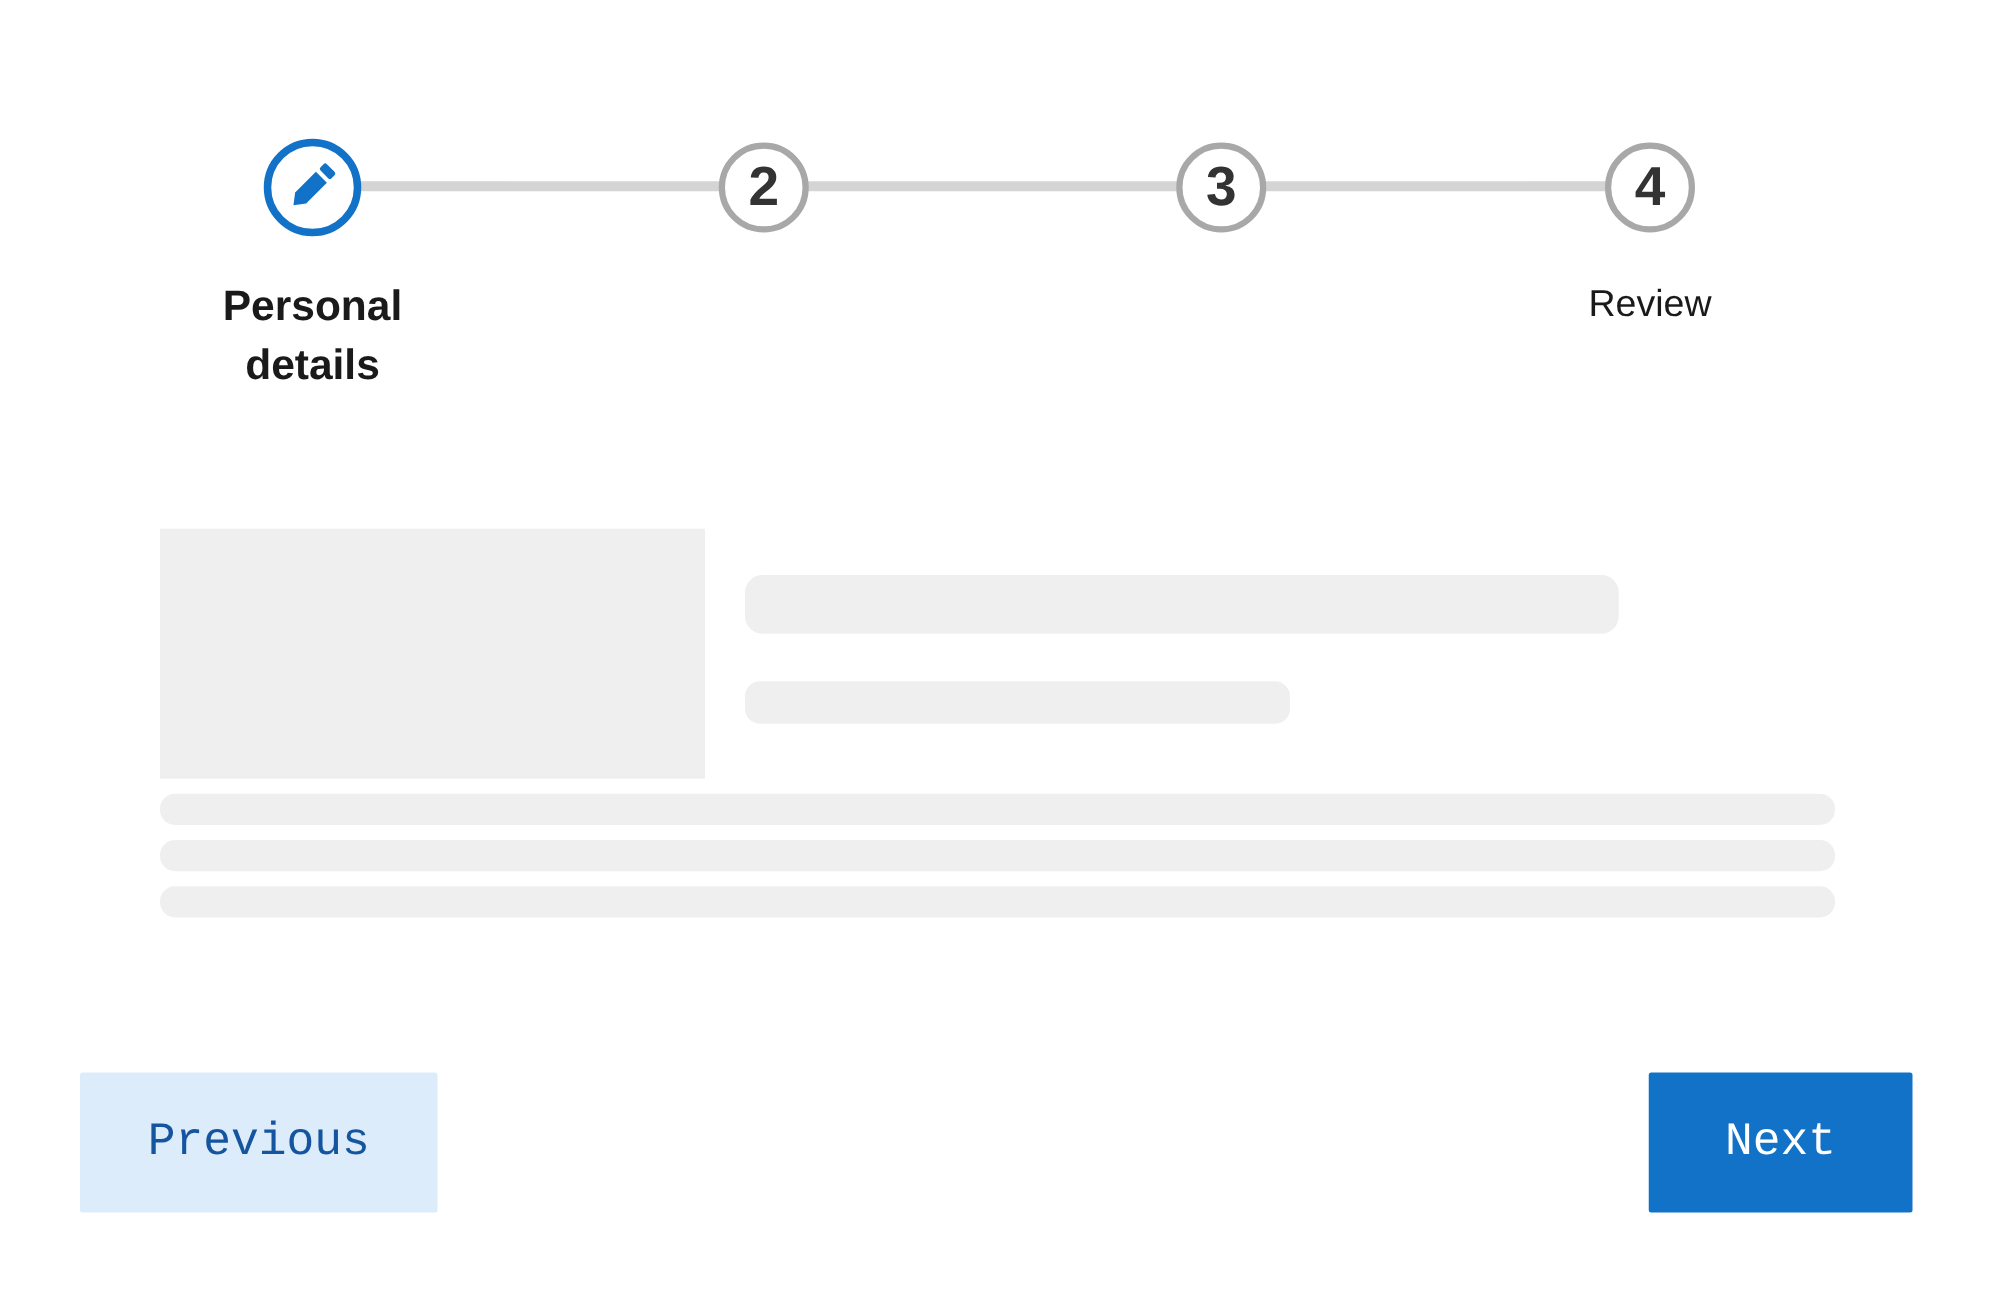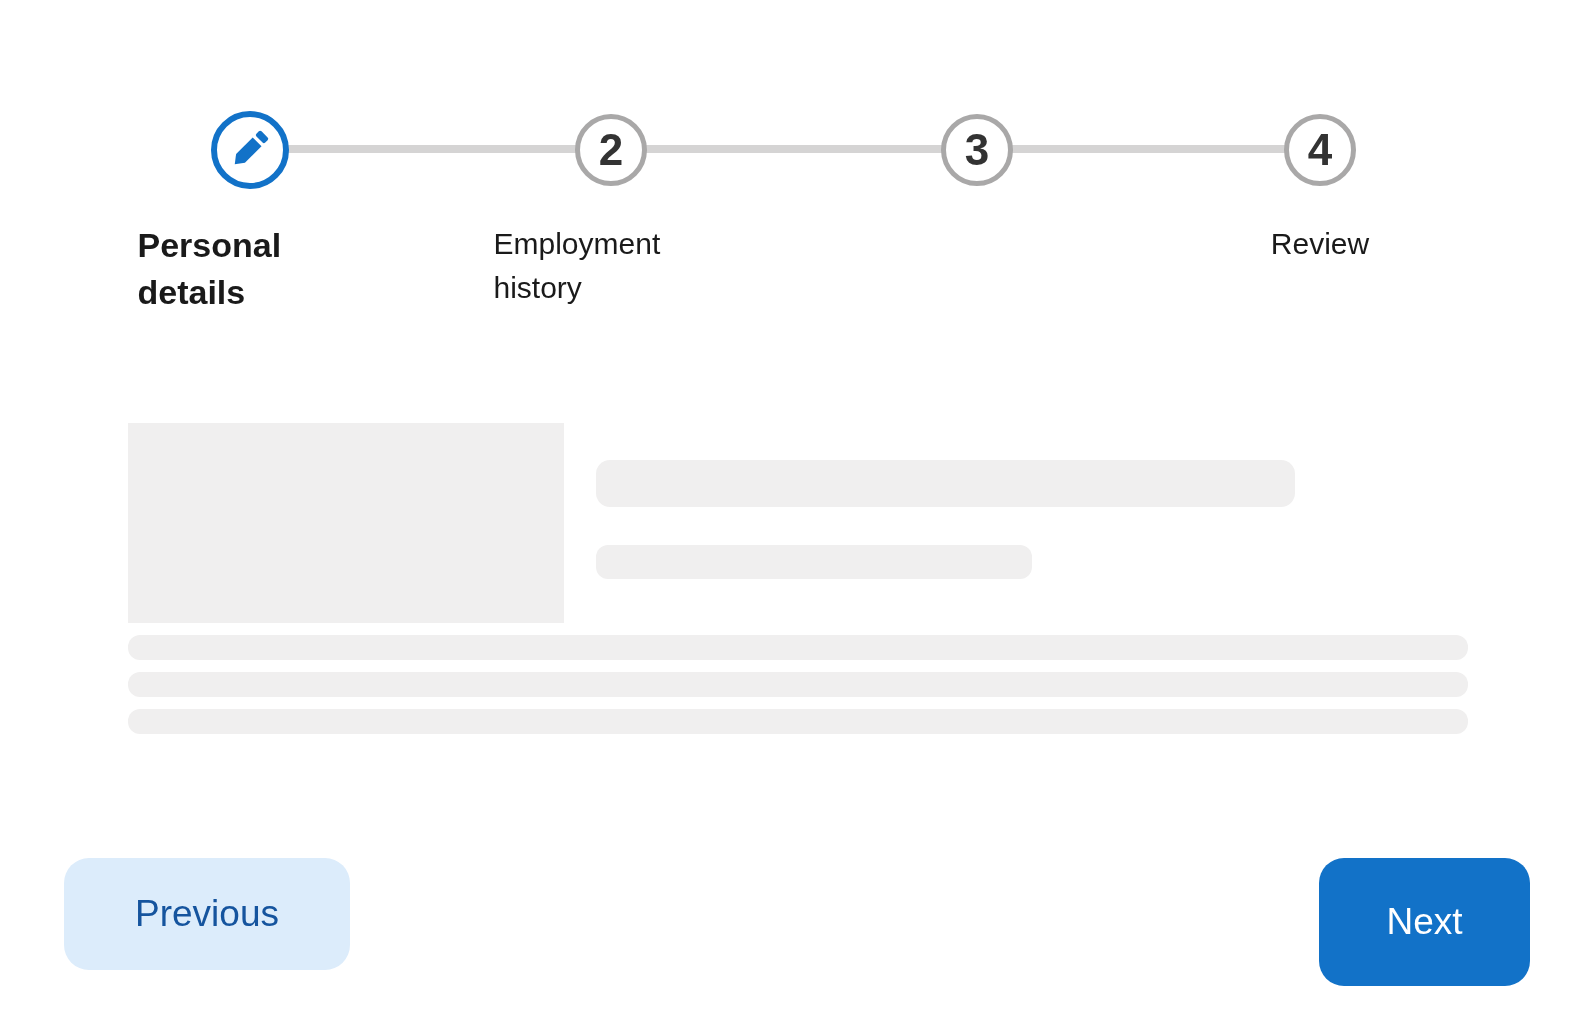--- a/index.html
+++ b/index.html
@@ -40,21 +40,21 @@
     border: 6px solid var(--accent-blue);
   }
   .circle.upcoming {
     width: 72px; height: 72px;
     border: 5px solid var(--circle-border-gray);
     color: var(--step-number);
     font-size: 44px; font-weight: bold; line-height: 1;
   }
   .step-label {
     margin-top: 32px;
-    text-align: left;
+    text-align: center;
     color: var(--label-text);
     font-size: 30px; line-height: 44px;
     max-width: 235px;
   }
   .step-label.current {
     font-weight: bold;
     font-size: 34px; line-height: 47px;
     max-width: 225px;
   }
 
@@ -64,32 +64,32 @@
   .sk-bar-a   { left: 596px; top: 460px; width: 699px;  height: 47px; border-radius: 14px; }
   .sk-bar-b   { left: 596px; top: 545px; width: 436px;  height: 34px; border-radius: 12px; }
   .sk-line-1  { left: 128px; top: 635px; width: 1340px; height: 25px; border-radius: 12px; }
   .sk-line-2  { left: 128px; top: 672px; width: 1340px; height: 25px; border-radius: 12px; }
   .sk-line-3  { left: 128px; top: 709px; width: 1340px; height: 25px; border-radius: 12px; }
 
   
   .btn {
     position: absolute;
     display: flex; align-items: center; justify-content: center;
-    font-family: Liberation Sans, sans-serif;
+    font-family: Liberation Mono, monospace;
     font-size: 37px;
     border: none; cursor: pointer;
-    border-radius: 25px;
+    border-radius: 2px;
   }
   .btn-previous {
     left: 64px; top: 858px; width: 286px; height: 112px;
     background: var(--previous-bg);
     color: var(--previous-text);
   }
   .btn-next {
-    left: 1319px; top: 858px; width: 211px; height: 128px;
+    left: 1319px; top: 858px; width: 211px; height: 112px;
     background: var(--accent-blue);
     color: var(--next-text);
   }
 </style>
 </head>
 <body>
 
 <div class="stepper">
   <div class="stepper-line"></div>
 
@@ -108,21 +108,20 @@
     </div>
     <div class="step-label current">Personal details</div>
   </div>
 
   <div class="step step-2">
     <div class="circle-slot">
       <div class="circle upcoming">
         <span>2</span>
       </div>
     </div>
-    <div class="step-label">Employment history</div>
   </div>
 
   <div class="step step-3">
     <div class="circle-slot">
       <div class="circle upcoming">
         <span>3</span>
       </div>
     </div>
   </div>
 

